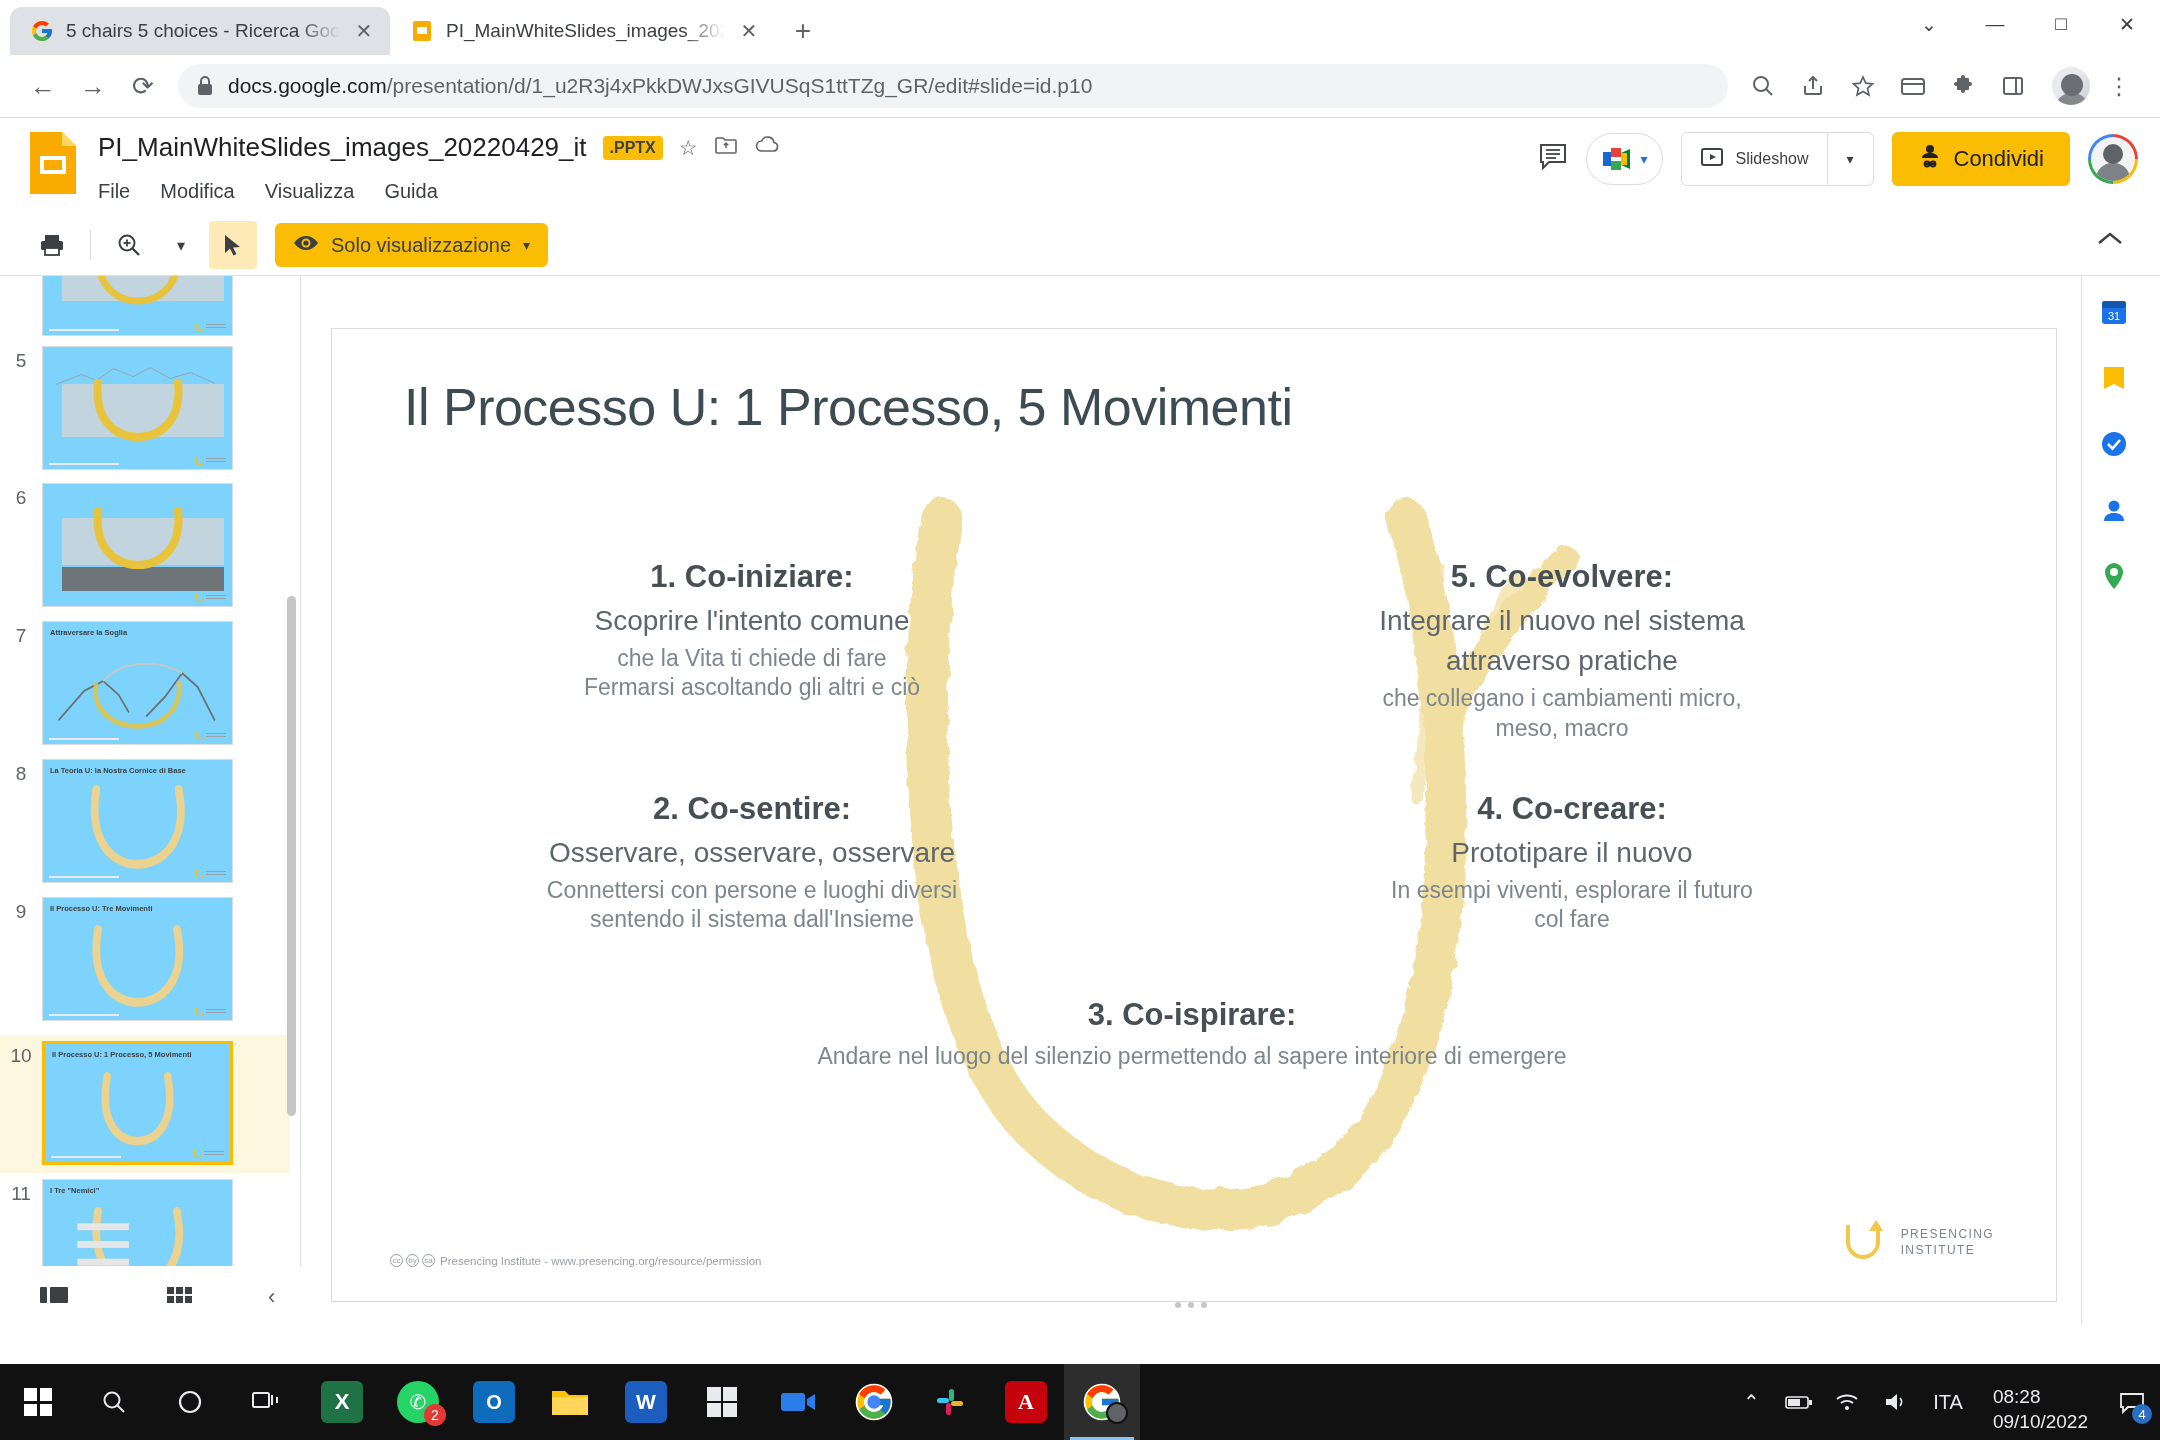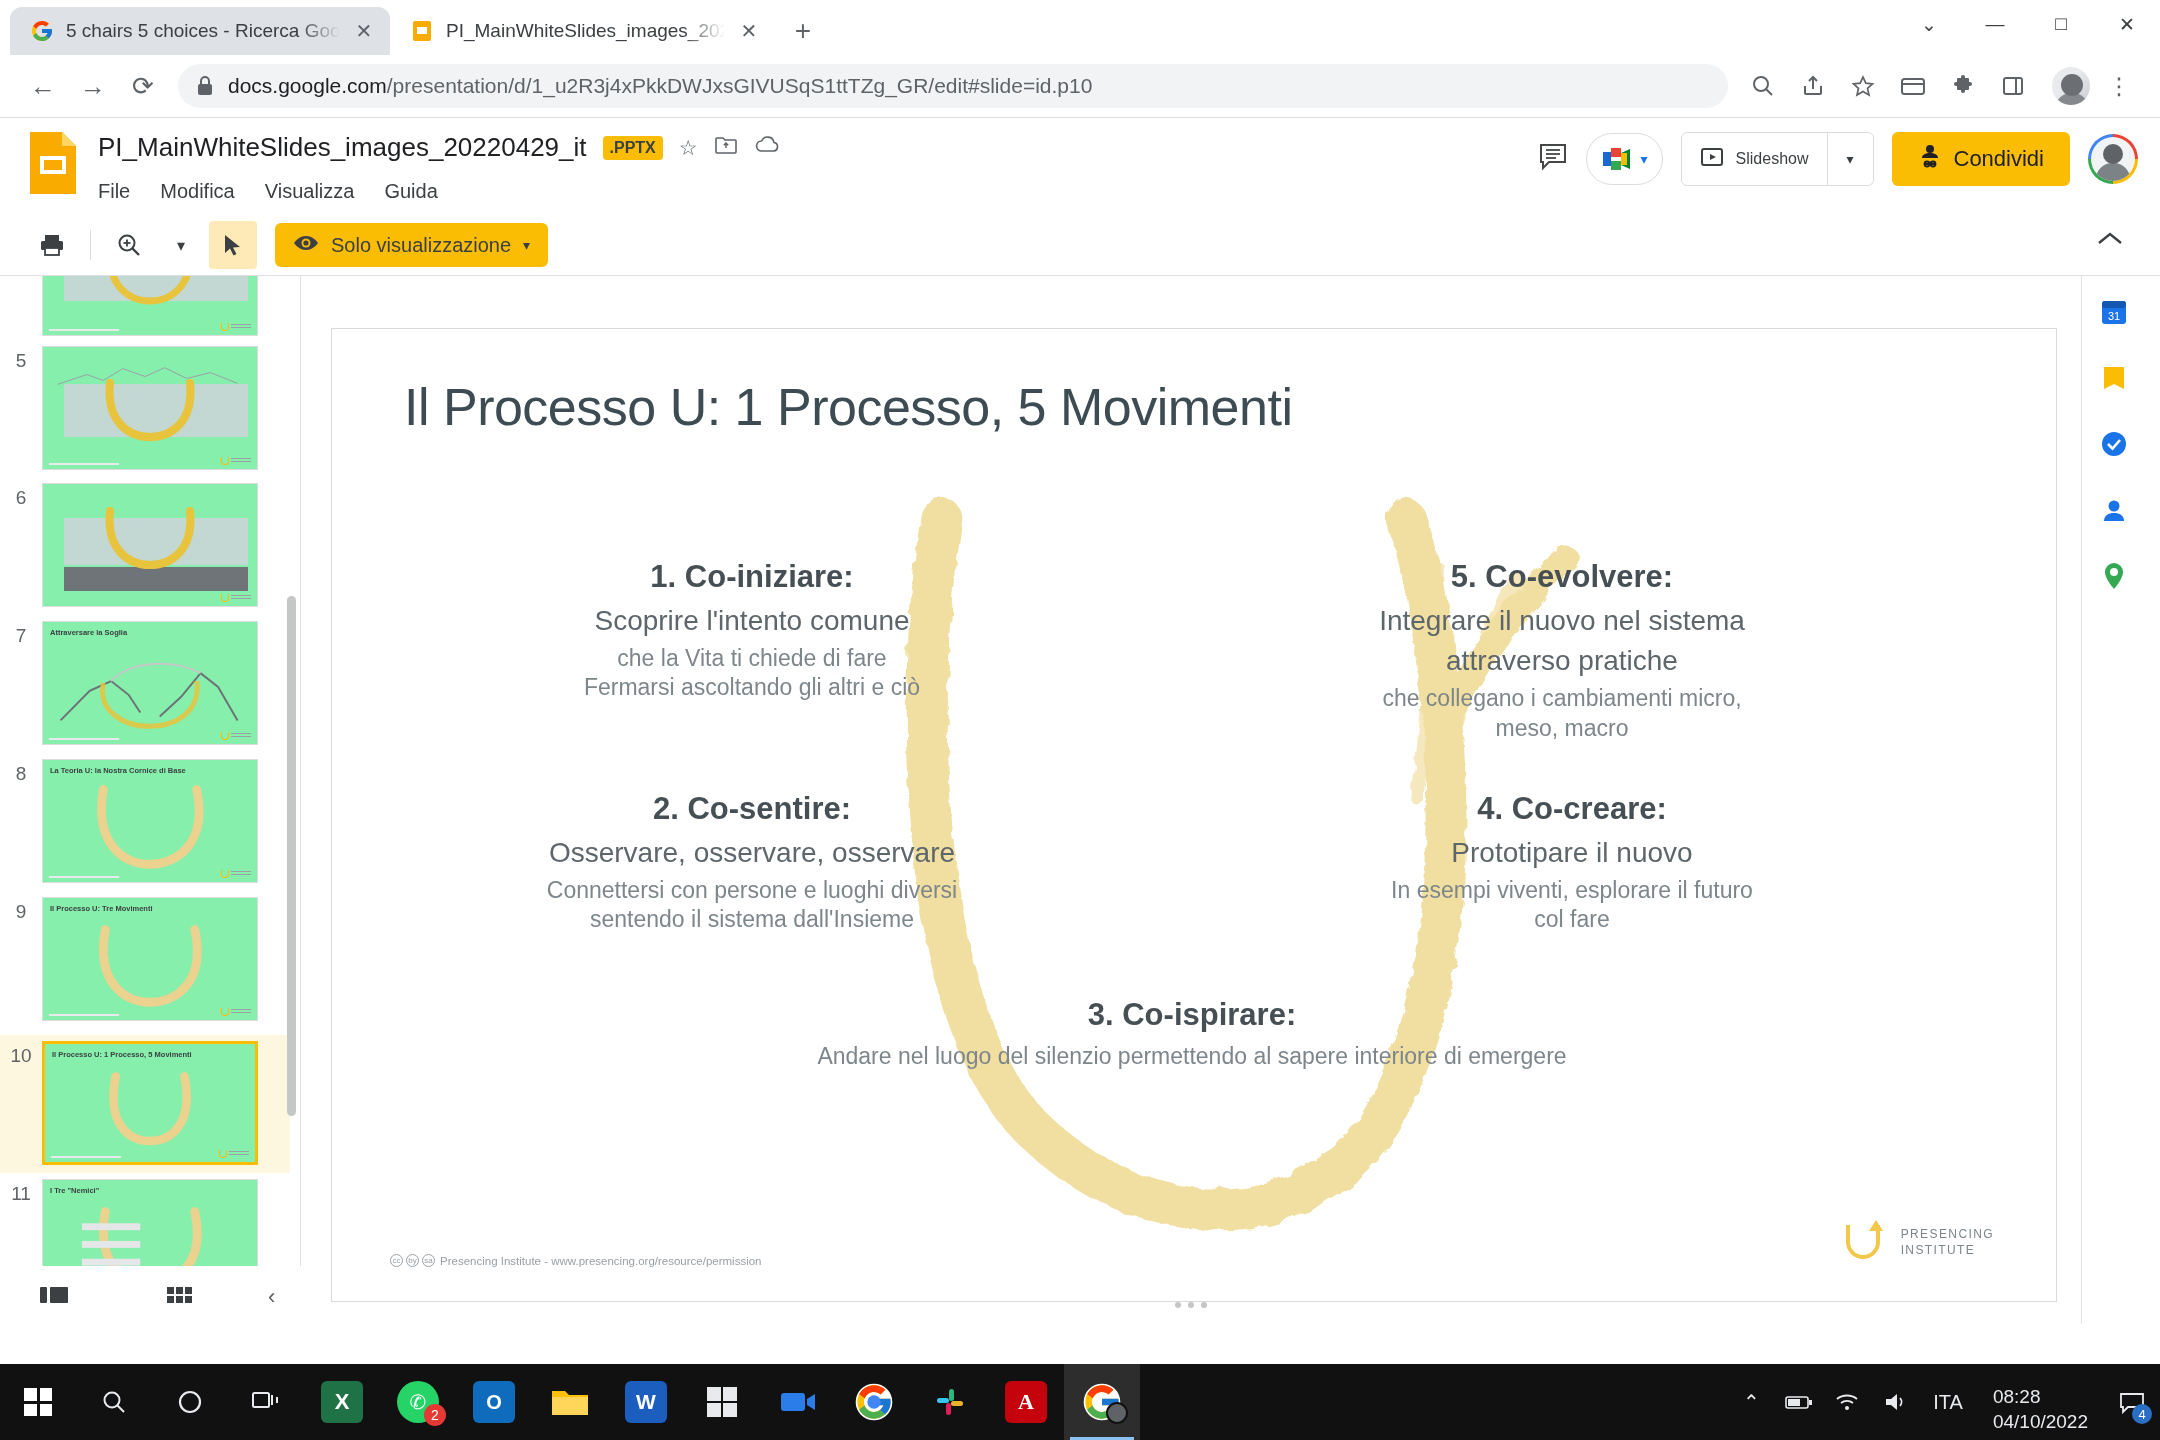--- a/index.html
+++ b/index.html
@@ -176,21 +176,21 @@
   .filmstrip {
     position: absolute; left: 0; top: 0; width: 300px; height: 1048px;
     background: #ffffff; overflow: hidden;
   }
   .film-item { position: absolute; left: 0; width: 290px; display: flex; }
   .film-num {
     width: 42px; text-align: center; font-size: 19px; color: #5f6368;
     padding-top: 4px; flex: none;
   }
   .film-thumb {
-    width: 216px; background: #86efac; border: 1px solid #dadce0;
+    width: 191px; background: #7dd3fc; border: 1px solid #dadce0;
     position: relative; overflow: hidden;
   }
   .film-item.current .film-thumb { border: 3px solid #fbbc04; }
   .film-item.current { background: #fef7e0; }
   .film-title {
     position: absolute; left: 7px; top: 6px; font-size: 7.5px; color: #3c4043;
     font-weight: bold; white-space: nowrap;
   }
   .film-scrollbar {
     position: absolute; right: 4px; top: 320px; width: 9px; height: 520px;
@@ -977,21 +977,21 @@
       </div>
       <div class="tray-icon">
         <svg width="26" height="22" viewBox="0 0 26 22">
             <polygon points="4,8 9,8 15,3 15,19 9,14 4,14" fill="#e8eaed"></polygon>
             <path d="M18 7a6 6 0 0 1 0 8" stroke="#e8eaed" stroke-width="1.8" fill="none"></path>
           </svg>
       </div>
       <div class="tray-lang">ITA</div>
       <div class="tray-clock">
         <div>08:28</div>
-        <div>04/10/2022</div>
+        <div>09/10/2022</div>
       </div>
       <div class="tray-notif">
         <svg width="26" height="24" viewBox="0 0 26 24">
             <path d="M2 4h22v13H9l-5 5v-5H2z" stroke="#e8eaed" stroke-width="1.8" fill="none"></path>
           </svg>
         <span class="notif-count">4</span>
       </div>
     </div>
   </div>
 

